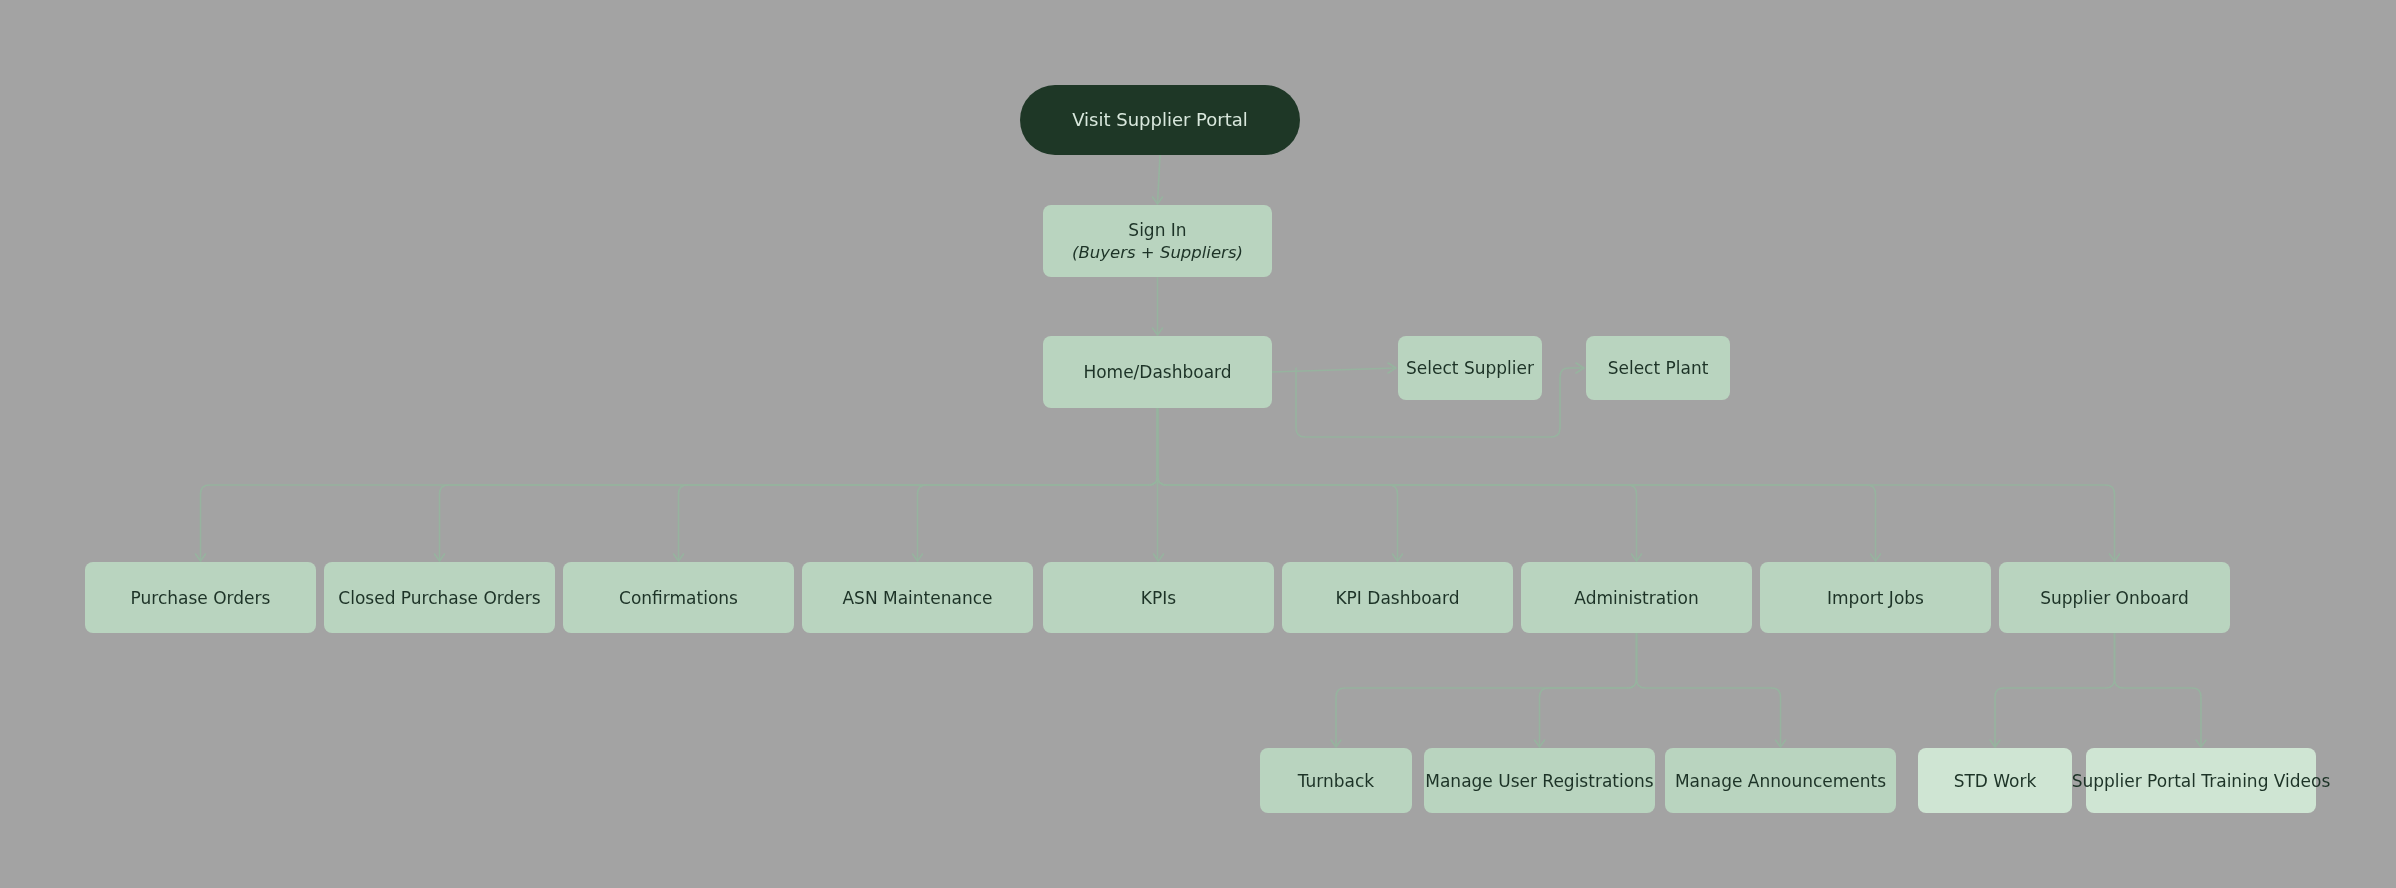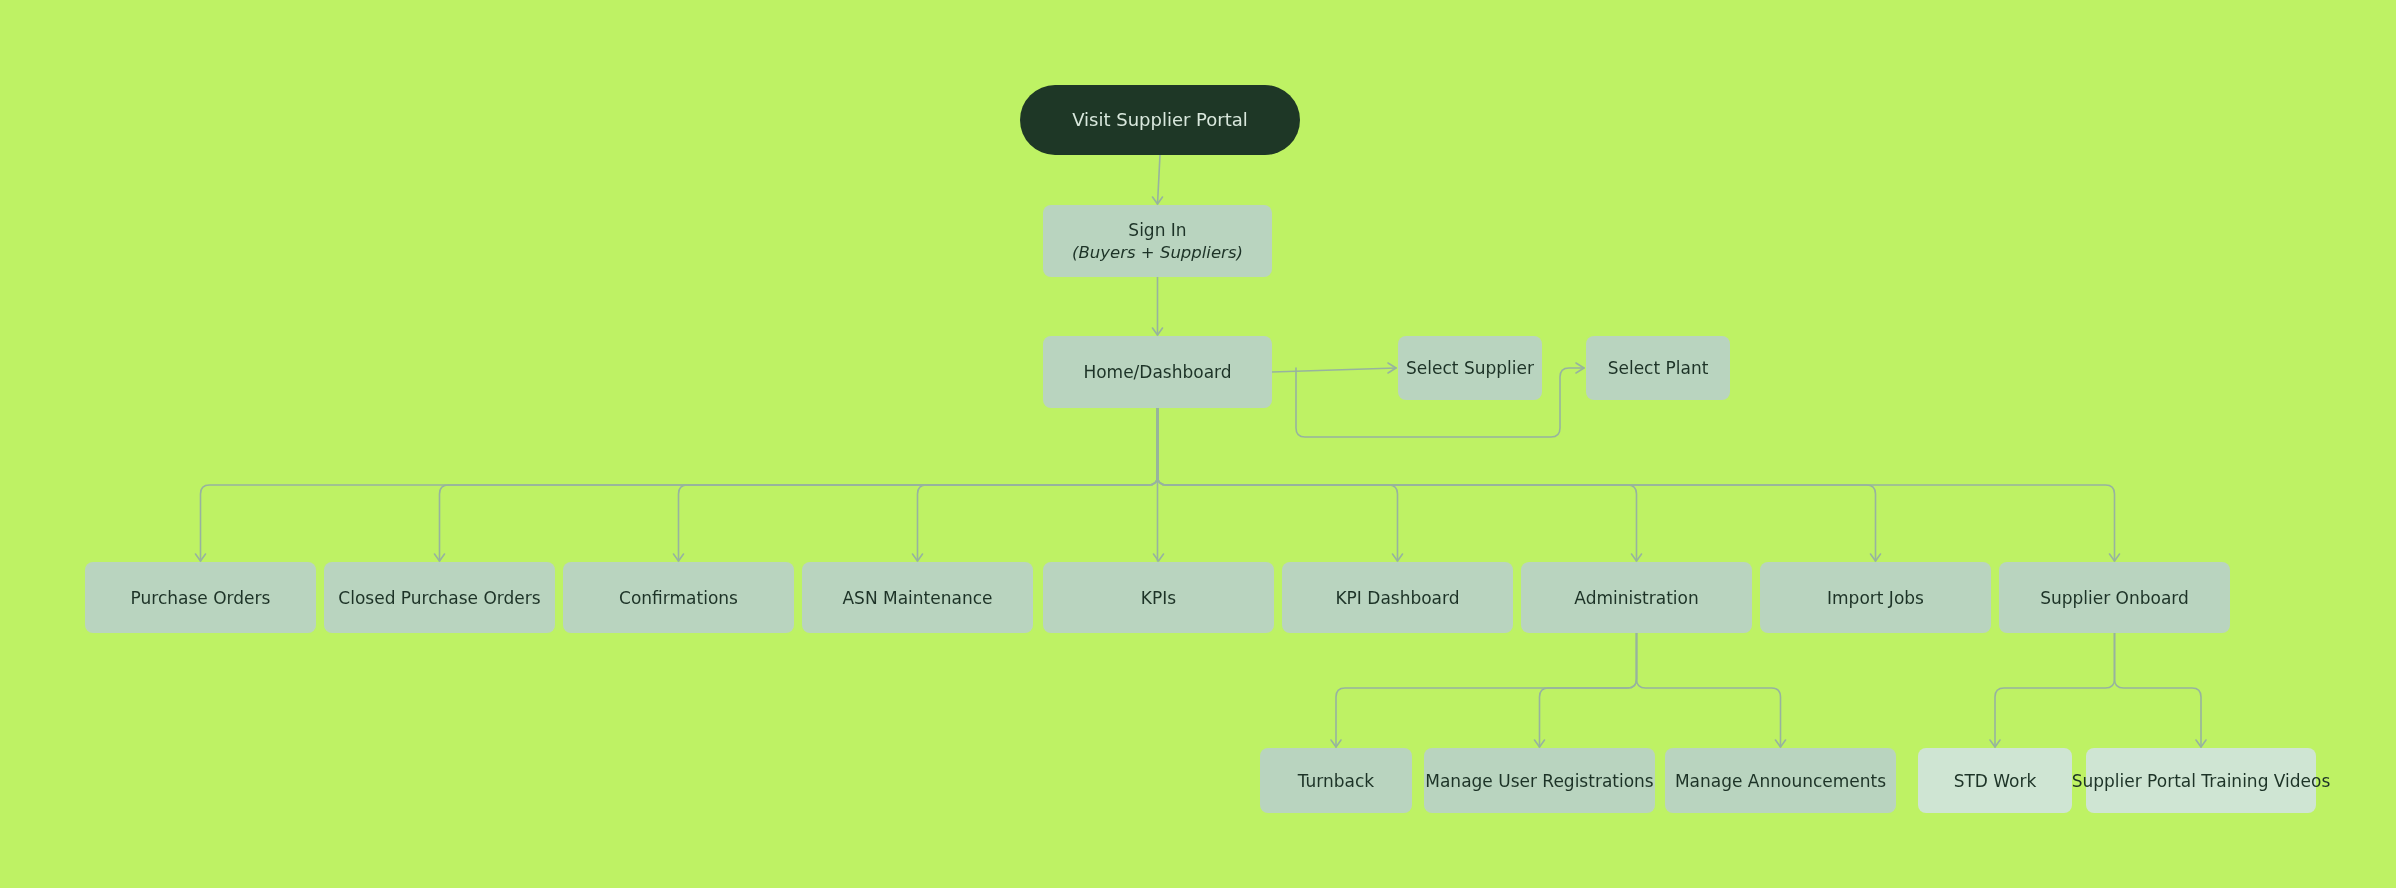--- a/index.html
+++ b/index.html
@@ -11,21 +11,21 @@
   body {
     width: 2396px;
     height: 888px;
     overflow: hidden;
     font-family: "DejaVu Sans", sans-serif;
   }
   #diagram-root {
     position: relative;
     width: 2396px;
     height: 888px;
-    background: #bef264;
+    background: #a3a3a3;
     text-align: right;
   }
   svg.flow-canvas {
     position: absolute;
     top: 0;
     left: 0;
     width: 2396px;
     height: 888px;
     display: block;
   }

